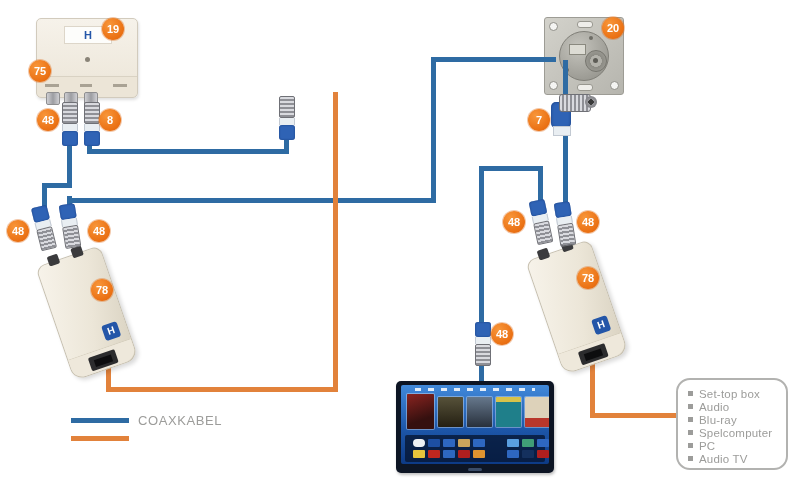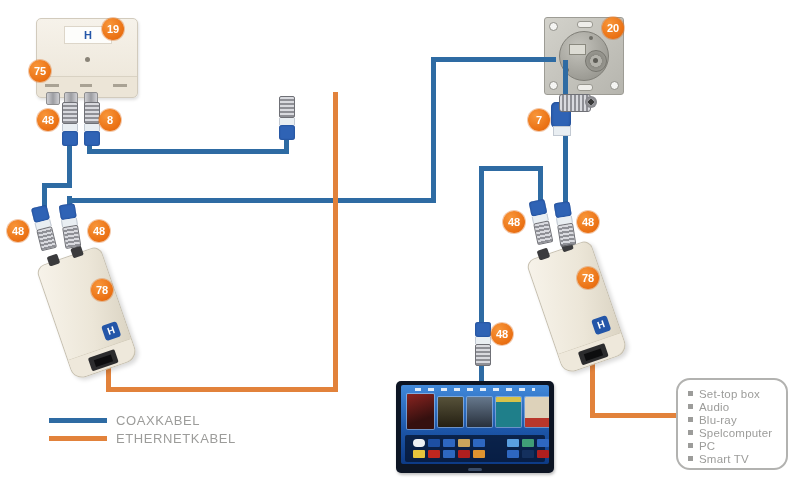--- a/index.html
+++ b/index.html
@@ -82,21 +82,21 @@
   .tv .apps{position:absolute;left:4px;right:4px;bottom:2px;height:27px;background:rgba(7,22,50,.78);border-radius:2px;}
   .tile{position:absolute;width:12px;height:8px;border-radius:1px;}
   .tv .chin{position:absolute;left:50%;bottom:2px;width:14px;height:3px;margin-left:-7px;border-radius:2px;background:#3a4c68;}
   
   .devbox{position:absolute;z-index:3;left:676px;top:378px;width:112px;height:92px;background:#fff;
       border:2px solid #b2b2b0;border-radius:14px;box-sizing:border-box;padding:7px 0 0 10px;}
   .devrow{display:flex;align-items:center;gap:6px;height:13px;}
   .devrow .sq{width:5px;height:5px;background:#9c9c9a;flex:0 0 auto;}
   .devrow .lbl{font-size:11.5px;color:#9c9c9a;letter-spacing:.2px;white-space:nowrap;}
   
-  .legend{position:absolute;left:49px;top:411px;z-index:5;}
+  .legend{position:absolute;left:71px;top:411px;z-index:5;}
   .legrow{display:flex;align-items:center;height:18px;}
   .legrow .bar{width:58px;height:5px;margin-right:9px;}
   .legrow .txt{font-size:13px;color:#9c9c9a;letter-spacing:.6px;}
 </style>
 </head>
 <body>
 
 <div class="canvas">
 
   <div class="cbl blue" style="left:67px;top:144px;width:5px;height:44px;"></div>
@@ -261,32 +261,31 @@
     <div class="devrow">
         <span class="sq"></span>
         <span class="lbl">Spelcomputer</span>
       </div>
     <div class="devrow">
         <span class="sq"></span>
         <span class="lbl">PC</span>
       </div>
     <div class="devrow">
         <span class="sq"></span>
-        <span class="lbl">Smart TV</span>
+        <span class="lbl">Audio TV</span>
       </div>
   </div>
 
   <div class="legend">
     <div class="legrow">
       <span class="bar" style="background:var(--coax,#2e6ba3);"></span>
       <span class="txt">COAXKABEL</span>
     </div>
     <div class="legrow">
       <span class="bar" style="background:var(--eth,#e2823b);"></span>
-      <span class="txt">ETHERNETKABEL</span>
     </div>
   </div>
 
   <span class="badge" style="left:102px;top:18px;">19</span>
   <span class="badge" style="left:29px;top:60px;">75</span>
   <span class="badge" style="left:37px;top:109px;">48</span>
   <span class="badge" style="left:99px;top:109px;">8</span>
   <span class="badge" style="left:602px;top:17px;">20</span>
   <span class="badge" style="left:528px;top:109px;">7</span>
   <span class="badge" style="left:7px;top:220px;">48</span>

